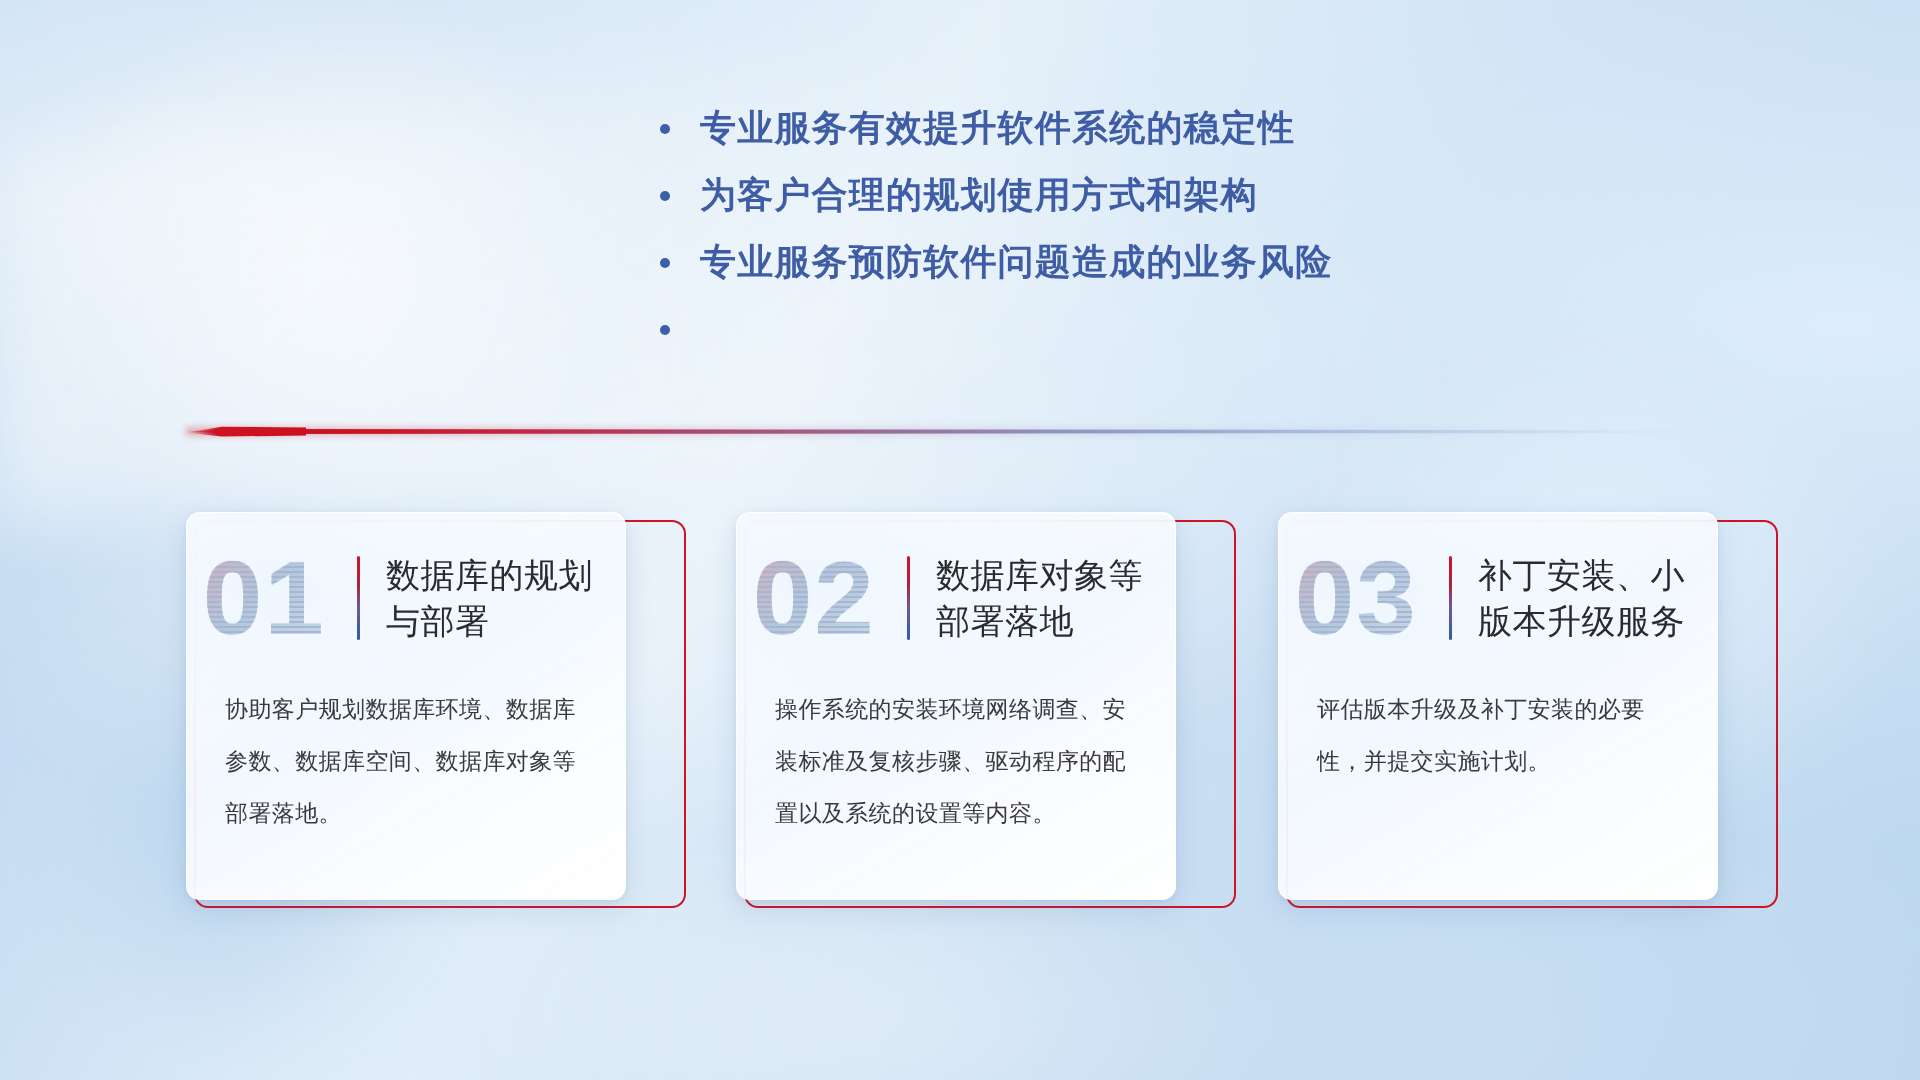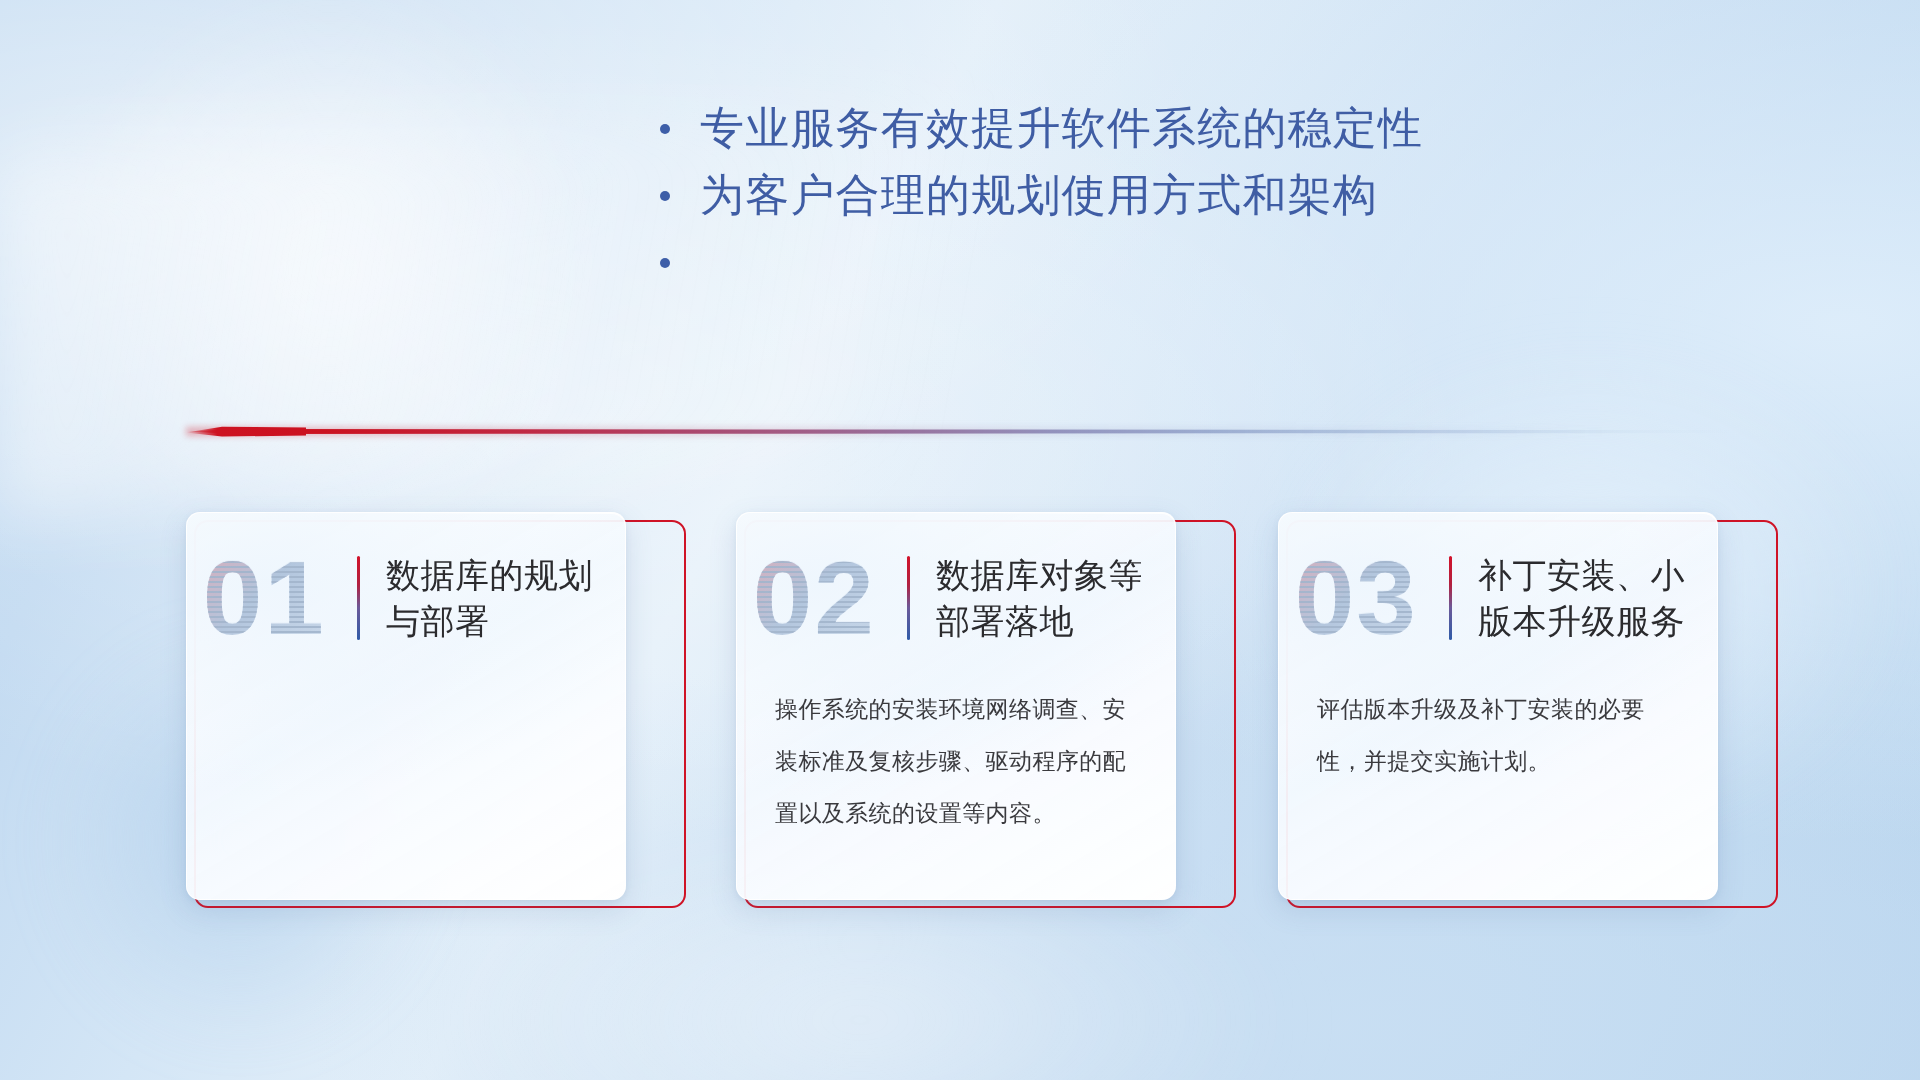--- a/index.html
+++ b/index.html
@@ -97,25 +97,25 @@
   .bullet-dot {
     width: 10px;
     height: 10px;
     border-radius: 50%;
     background: #3d5ea8;
     margin-top: 16px;
     margin-right: 30px;
     flex: none;
   }
   .bullet-text {
-    font-size: 44px;
+    font-size: 36px;
     line-height: 40px;
     color: #3f5da4;
     letter-spacing: 1.2px;
-    font-weight: 400;
+    font-weight: 700;
   }
 
   
   #divider-wrap {
     position: absolute;
     left: 186px;
     top: 420px;
     width: 1548px;
     height: 22px;
     pointer-events: none;
@@ -309,20 +309,24 @@
     <div class="bullet-row">
       <span class="bullet-dot"></span>
       <span class="bullet-text">专业服务有效提升软件系统的稳定性</span>
     </div>
 
     <div class="bullet-row">
       <span class="bullet-dot"></span>
       <span class="bullet-text">为客户合理的规划使用方式和架构</span>
     </div>
 
+    <div class="bullet-row">
+      <span class="bullet-dot"></span>
+      <span class="bullet-text">专业服务预防软件问题造成的业务风险</span>
+    </div>
 
     <div class="bullet-row">
       <span class="bullet-dot"></span>
     </div>
 
   </div>
 
   <div id="divider-wrap">
     <div id="divider-soft"></div>
     <div id="divider-line"></div>
@@ -333,20 +337,21 @@
 
     <div class="card">
       <div class="card-outline"></div>
       <div class="card-face">
         <div class="card-number-ghost">01</div>
         <div class="card-head">
           <div class="card-number">01</div>
           <div class="card-accent-bar"></div>
           <div class="card-title">数据库的规划与部署</div>
         </div>
+        <div class="card-body">协助客户规划数据库环境、数据库参数、数据库空间、数据库对象等部署落地。</div>
       </div>
     </div>
 
     <div class="card">
       <div class="card-outline"></div>
       <div class="card-face">
         <div class="card-number-ghost">02</div>
         <div class="card-head">
           <div class="card-number">02</div>
           <div class="card-accent-bar"></div>

